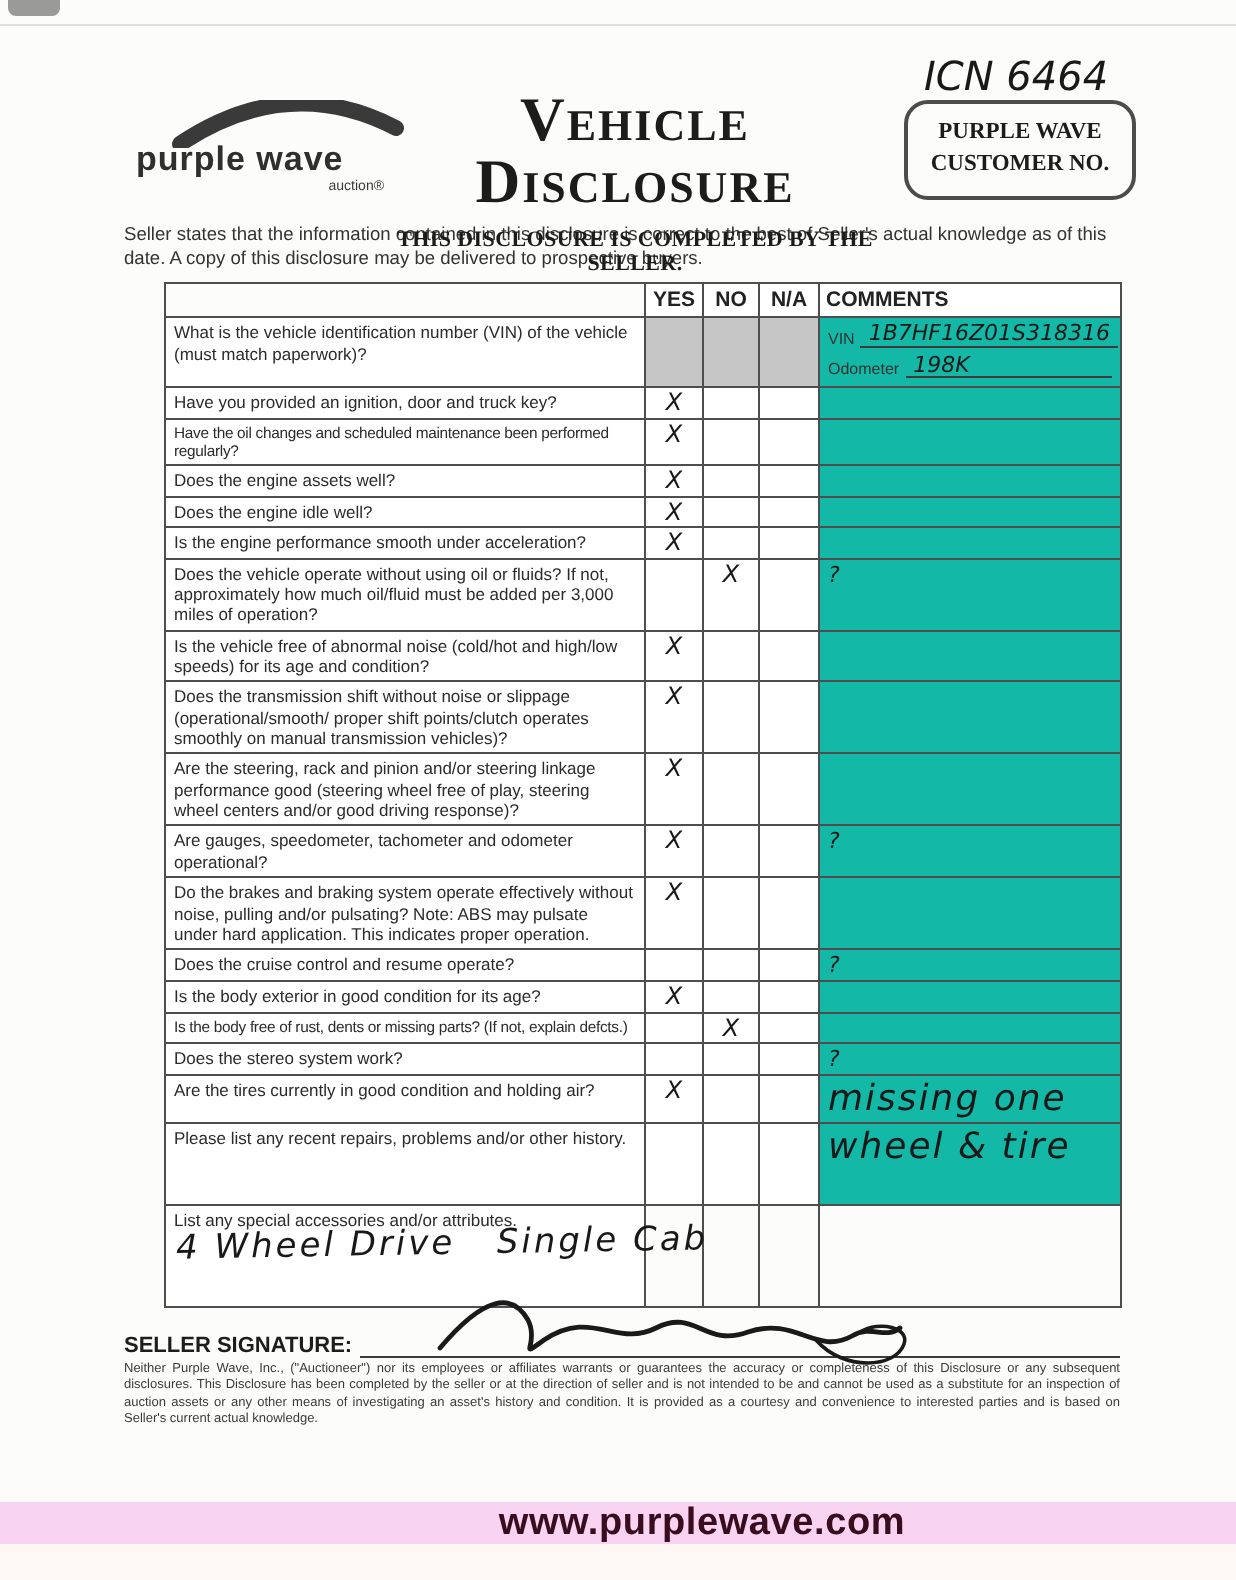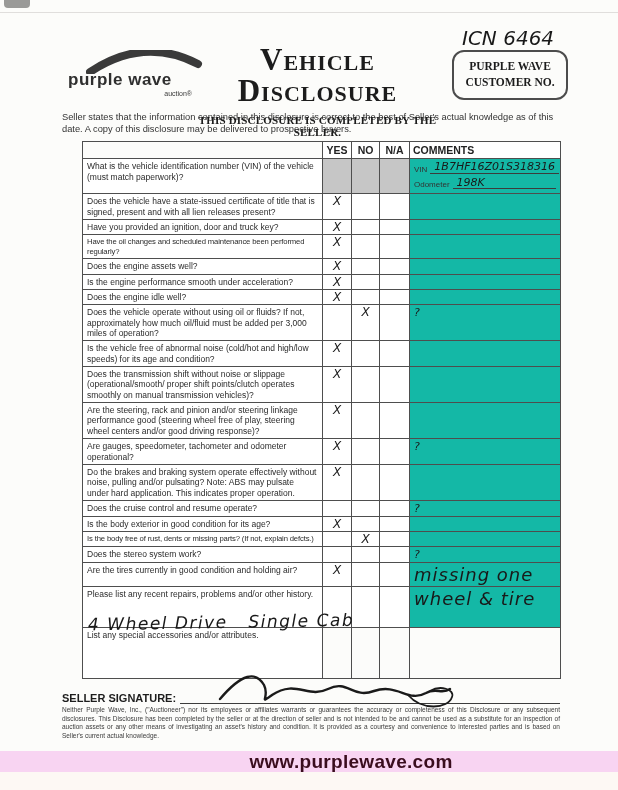--- a/index.html
+++ b/index.html
@@ -133,27 +133,20 @@
               <span class="fill hand">1B7HF16Z01S318316</span>
             </div>
             <div class="vin-line">
               <span class="small-lbl">Odometer</span>
               <span class="fill hand">198K</span>
             </div>
           </td>
         </tr>
 
         <tr>
-          <td class="q">Does the vehicle have a state-issued certificate of title that is signed, present and with all lien releases present?</td>
-          <td class="mark hand">X</td>
-          <td class="mark hand"></td>
-          <td class="mark hand"></td>
-          <td class="cmt hand"></td>
-        </tr>
-        <tr>
           <td class="q">Have you provided an ignition, door and truck key?</td>
           <td class="mark hand">X</td>
           <td class="mark hand"></td>
           <td class="mark hand"></td>
           <td class="cmt hand"></td>
         </tr>
         <tr>
           <td class="q cmp">Have the oil changes and scheduled maintenance been performed regularly?</td>
           <td class="mark hand">X</td>
           <td class="mark hand"></td>
@@ -161,28 +154,28 @@
           <td class="cmt hand"></td>
         </tr>
         <tr>
           <td class="q">Does the engine assets well?</td>
           <td class="mark hand">X</td>
           <td class="mark hand"></td>
           <td class="mark hand"></td>
           <td class="cmt hand"></td>
         </tr>
         <tr>
+          <td class="q">Does the engine idle well?</td>
+          <td class="mark hand">X</td>
+          <td class="mark hand"></td>
+          <td class="mark hand"></td>
+          <td class="cmt hand"></td>
+        </tr>
+        <tr>
           <td class="q">Is the engine performance smooth under acceleration?</td>
-          <td class="mark hand">X</td>
-          <td class="mark hand"></td>
-          <td class="mark hand"></td>
-          <td class="cmt hand"></td>
-        </tr>
-        <tr>
-          <td class="q">Does the engine idle well?</td>
           <td class="mark hand">X</td>
           <td class="mark hand"></td>
           <td class="mark hand"></td>
           <td class="cmt hand"></td>
         </tr>
         <tr>
           <td class="q">Does the vehicle operate without using oil or fluids?  If not, approximately how much oil/fluid must be added per 3,000 miles of operation?</td>
           <td class="mark hand"></td>
           <td class="mark hand">X</td>
           <td class="mark hand"></td>

